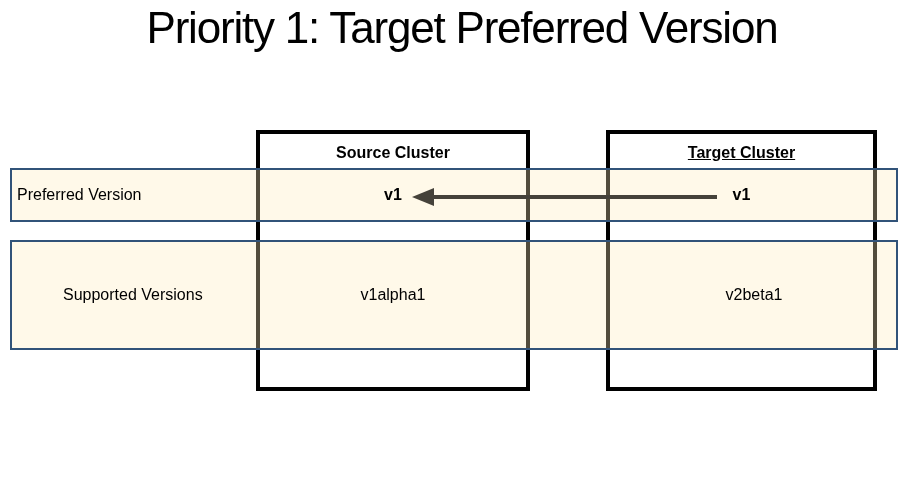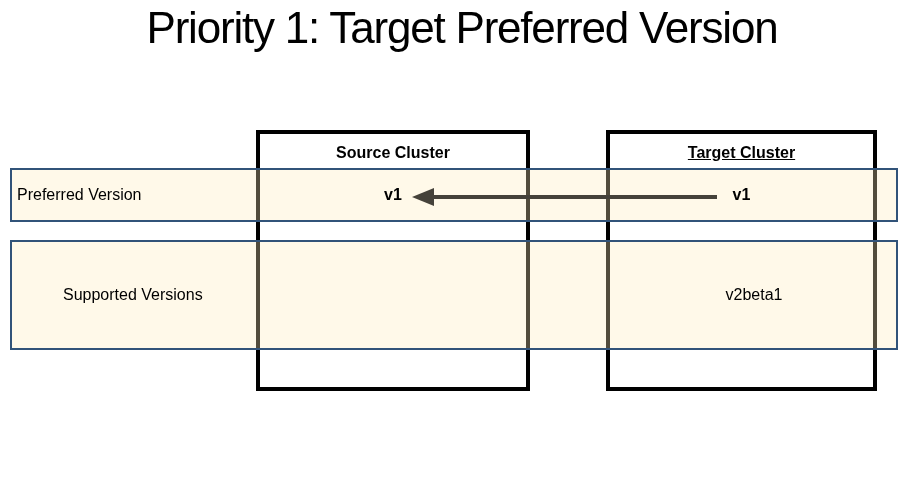--- a/index.html
+++ b/index.html
@@ -105,20 +105,21 @@
   </div>
 
   <div class="band band-preferred"></div>
   <div class="band band-supported"></div>
 
   <div class="row-label label-preferred">Preferred Version</div>
   <div class="row-label label-supported">Supported Versions</div>
 
   <div class="val bold pos-src-pref">v1</div>
   <div class="val bold pos-tgt-pref">v1</div>
+  <div class="val pos-src-supp">v1alpha1</div>
   <div class="val pos-tgt-supp">v2beta1</div>
 
   <svg class="arrow" width="312" height="28" viewBox="0 0 312 28" xmlns="http://www.w3.org/2000/svg">
     <line x1="310" y1="14" x2="22" y2="14" stroke="#45423A" stroke-width="4"></line>
     <polygon points="5,14 27,5 27,23" fill="#45423A"></polygon>
   </svg>
 
 
 </div>
 

